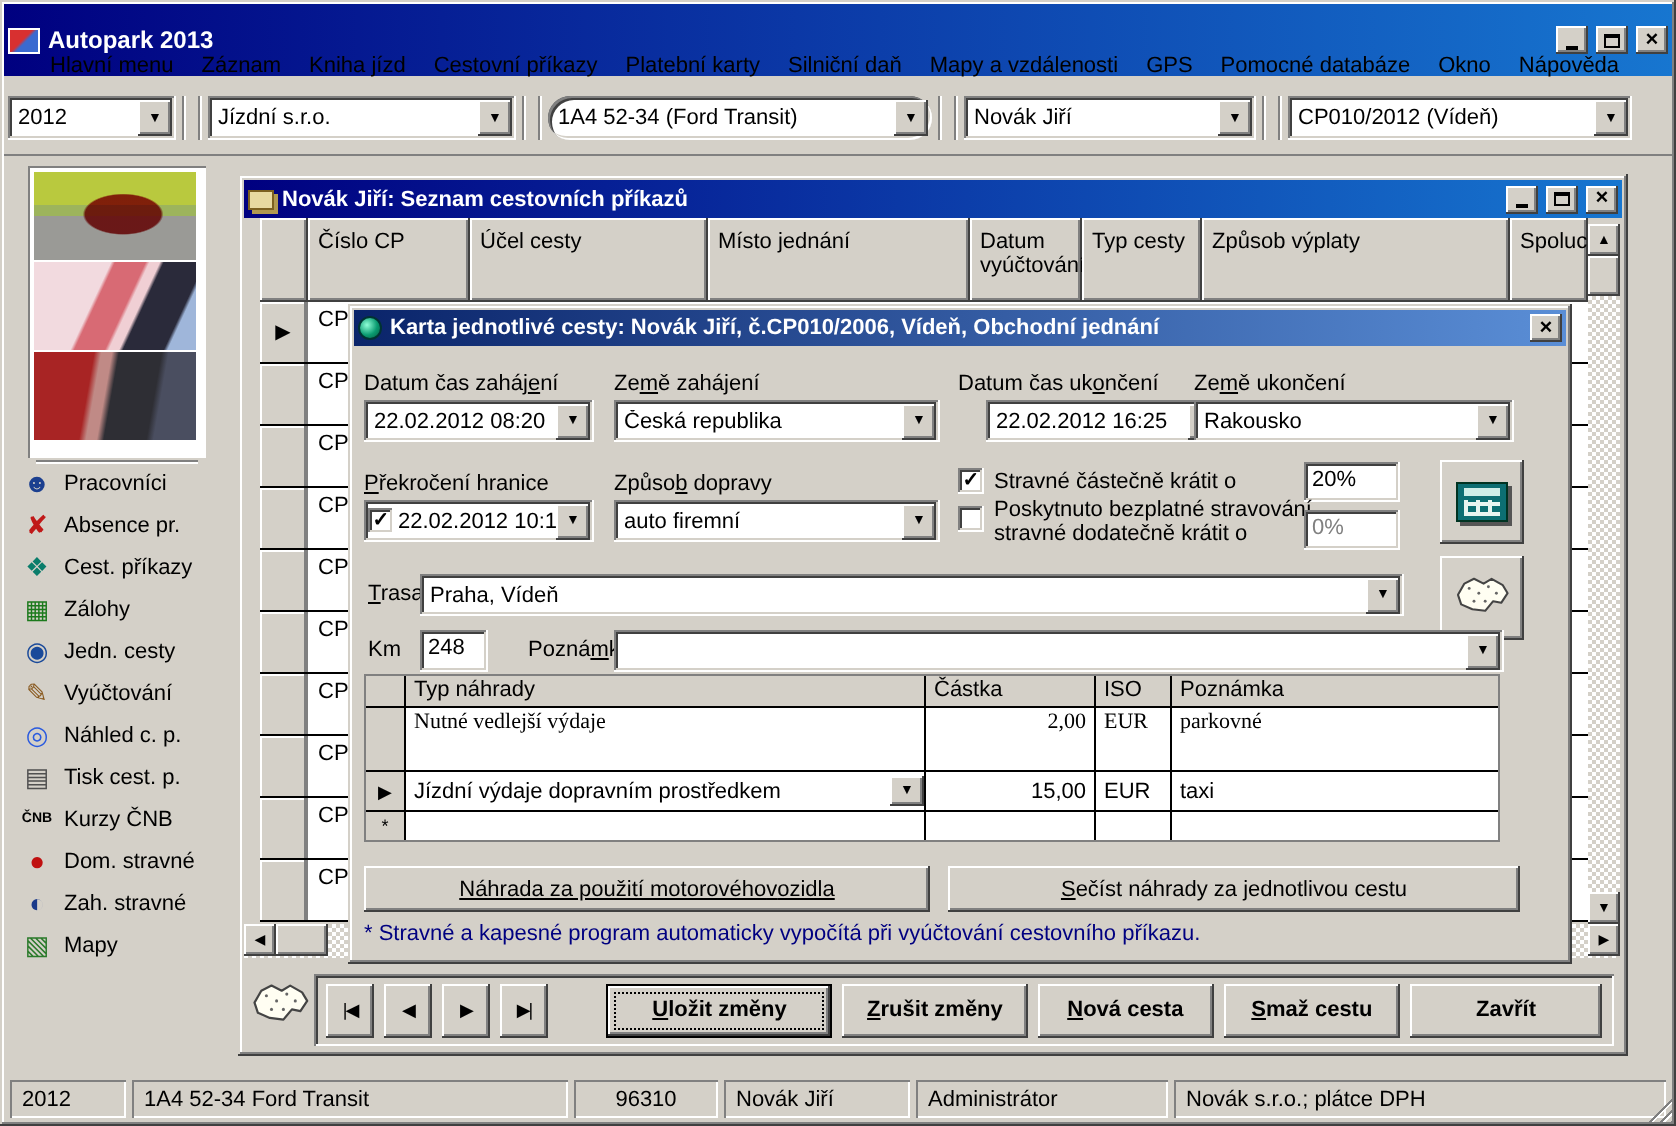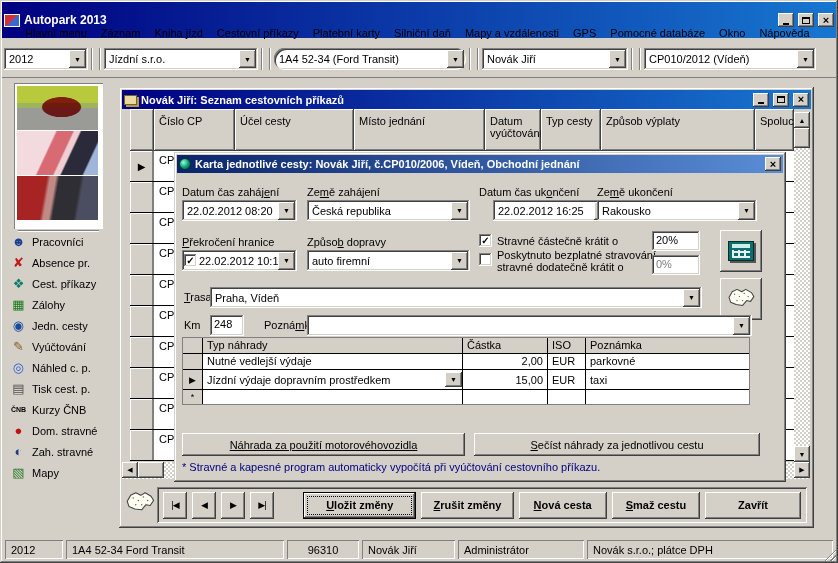--- a/index.html
+++ b/index.html
@@ -426,21 +426,21 @@
       </div>
 
       <div class="dtable">
         <div class="dtr" style="height:16px;">
           <div class="dtc dsel dth"></div>
           <div class="dtc dth" style="width:260px;">Typ náhrady</div>
           <div class="dtc dth" style="width:85px;">Částka</div>
           <div class="dtc dth" style="width:38px;">ISO</div>
           <div class="dtc dth" style="flex:1;border-right:none;">Poznámka</div>
         </div>
-        <div class="dtr" style="height:16px;">
+        <div class="dtr" style="height:32px;font-family:Liberation Serif, serif;">
           <div class="dtc dsel"></div>
           <div class="dtc" style="width:260px;">Nutné vedlejší výdaje</div>
           <div class="dtc num" style="width:85px;">2,00</div>
           <div class="dtc" style="width:38px;">EUR</div>
           <div class="dtc" style="flex:1;border-right:none;">parkovné</div>
         </div>
         <div class="dtr" style="height:20px;">
           <div class="dtc dsel">▶</div>
           <div class="dtc" style="width:260px;display:flex;align-items:center;padding-right:0;">
             <span style="flex:1;overflow:hidden;white-space:nowrap;">Jízdní výdaje dopravním prostředkem</span>

